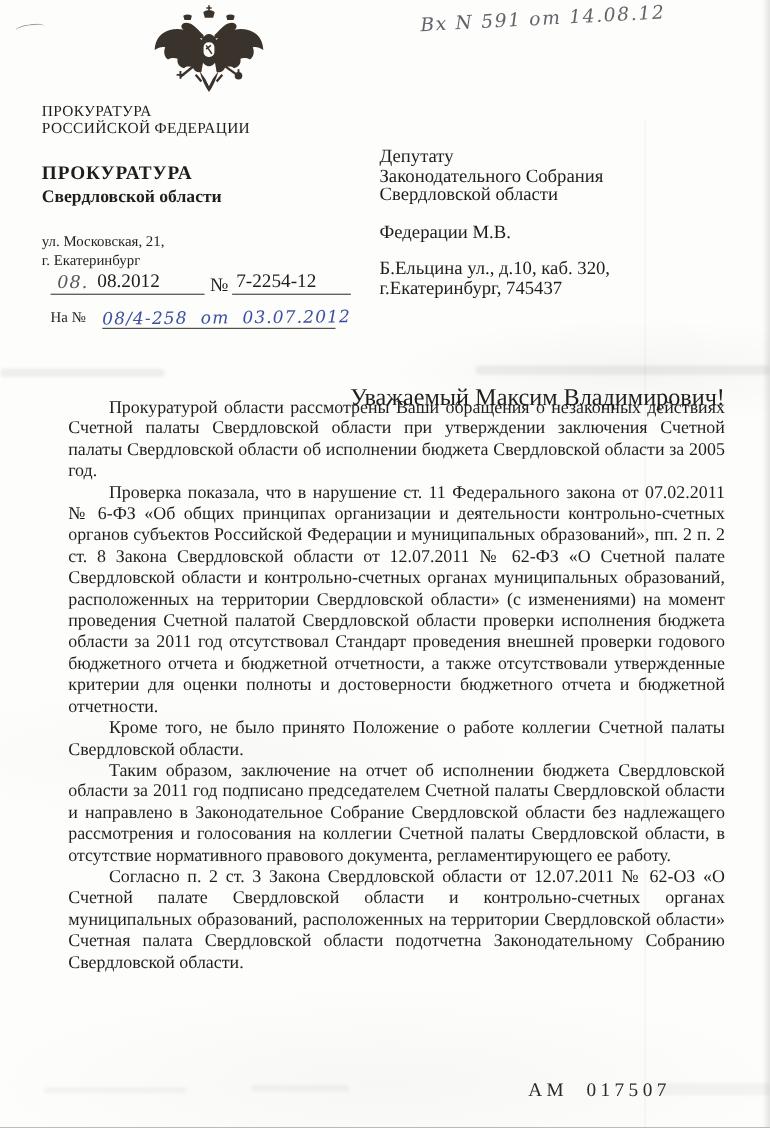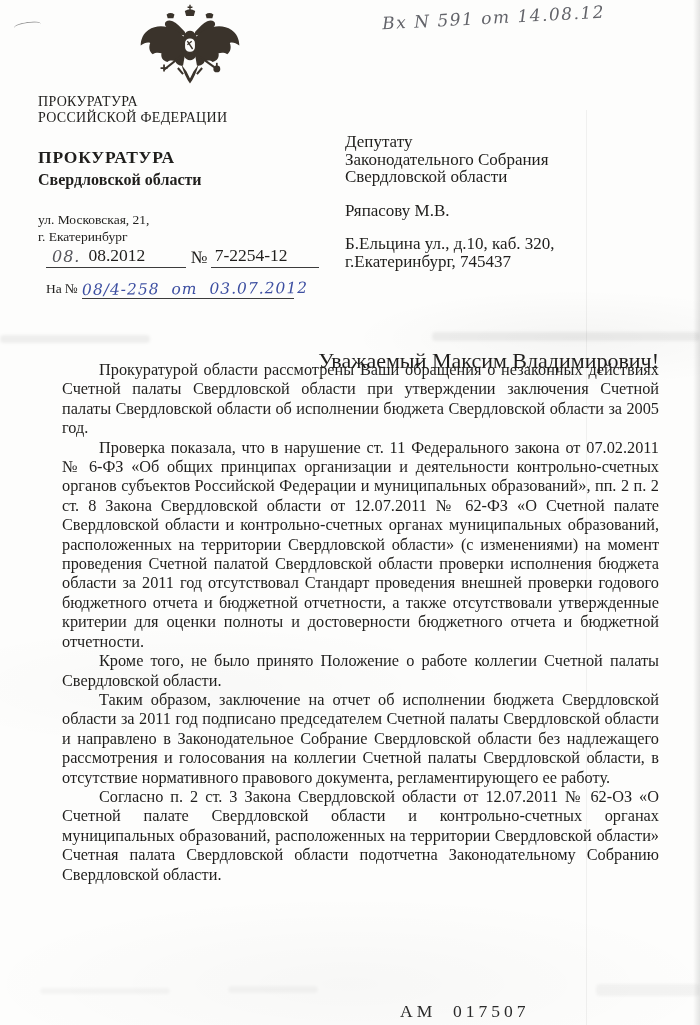--- a/index.html
+++ b/index.html
@@ -39,46 +39,46 @@
 
   
   .lh{position:absolute;left:38px;top:94px;width:320px;text-align:left;}
   .lh-top{font-size:14px;line-height:16px;letter-spacing:0.3px;}
   .lh-org{margin-top:21px;}
   .lh-org1{font-weight:bold;font-size:17.5px;letter-spacing:0.8px;}
   .lh-org2{font-weight:bold;font-size:16px;margin-top:3px;}
   .lh-addr{margin-top:23px;font-size:13.5px;line-height:16.5px;}
 
   
-  .refrow{position:absolute;left:46px;top:245px;display:flex;align-items:flex-start;font-size:17.5px;}
+  .refrow{position:absolute;left:46px;top:245px;display:flex;align-items:flex-end;font-size:17.5px;}
   .seg{border-bottom:1.5px solid #3c3c3c;display:flex;align-items:flex-end;}
   .seg1{width:140px;padding-bottom:1px;}
   .hand-date{font-family:"DejaVu Serif",serif;font-style:italic;color:#55565c;
     font-size:16px;margin-left:6px;letter-spacing:1px;}
   .print-date{margin-left:8px;}
   .nosign{margin:0 3px 0 5px;transform:translateY(2px);}
   .seg2{width:104px;padding:0 0 1px 4px;}
-  .replyrow{position:absolute;left:46px;top:280px;display:flex;align-items:flex-end;}
+  .replyrow{position:absolute;left:46px;top:280px;display:flex;align-items:flex-end;gap:11px;}
   .reply-label{font-size:13.5px;padding-bottom:2px;}
   .reply-line{border-bottom:1.5px solid #3c3c3c;width:212px;margin-left:4px;}
   .reply-hand{font-family:"DejaVu Serif",serif;font-style:italic;color:#3d4fa1;
     font-size:15.5px;letter-spacing:1px;white-space:pre;display:block;transform:rotate(-0.5deg);}
 
   
   .recipient{position:absolute;left:345px;top:133px;font-size:17px;line-height:17.5px;}
   .rec-block{margin-top:16px;}
 
   
   .salutation{position:absolute;left:62px;top:324px;width:597px;text-align:right;font-size:22px;margin-top:24px;}
   .body-text{position:absolute;left:62px;top:360px;width:597px;
     font-size:16.3px;line-height:19.4px;text-align:justify;}
   .body-text p{margin:0;text-indent:37px;}
 
   
-  .form-number{position:absolute;left:400px;top:1001px;width:290px;text-align:left;
+  .form-number{position:absolute;left:400px;top:980px;width:290px;text-align:center;
     font-size:17.5px;letter-spacing:4px;white-space:pre;color:#2a2a2a;}
 </style>
 </head>
 <body>
 
 <div class="page">
 
   <div class="pen-mark"></div>
   <div class="streak s1"></div>
   <div class="streak s2"></div>
@@ -156,21 +156,21 @@
       <span class="reply-hand">08/4-258  от  03.07.2012</span>
     </span>
   </div>
 
   <div class="recipient">
     <div>
       <div>Депутату</div>
       <div>Законодательного Собрания</div>
       <div>Свердловской области</div>
     </div>
-    <div class="rec-block">Ряпасову М.В.</div>
+    <div class="rec-block">Федерации М.В.</div>
     <div class="rec-block">
       <div>Б.Ельцина ул., д.10, каб. 320,</div>
       <div>г.Екатеринбург, 745437</div>
     </div>
   </div>
 
   <div class="salutation">Уважаемый Максим Владимирович!</div>
 
   <div class="body-text">
     <p>Прокуратурой области рассмотрены Ваши обращения о незаконных действиях Счетной палаты Свердловской области при утверждении заключения Счетной палаты Свердловской области об исполнении бюджета Свердловской области за 2005 год.</p>

